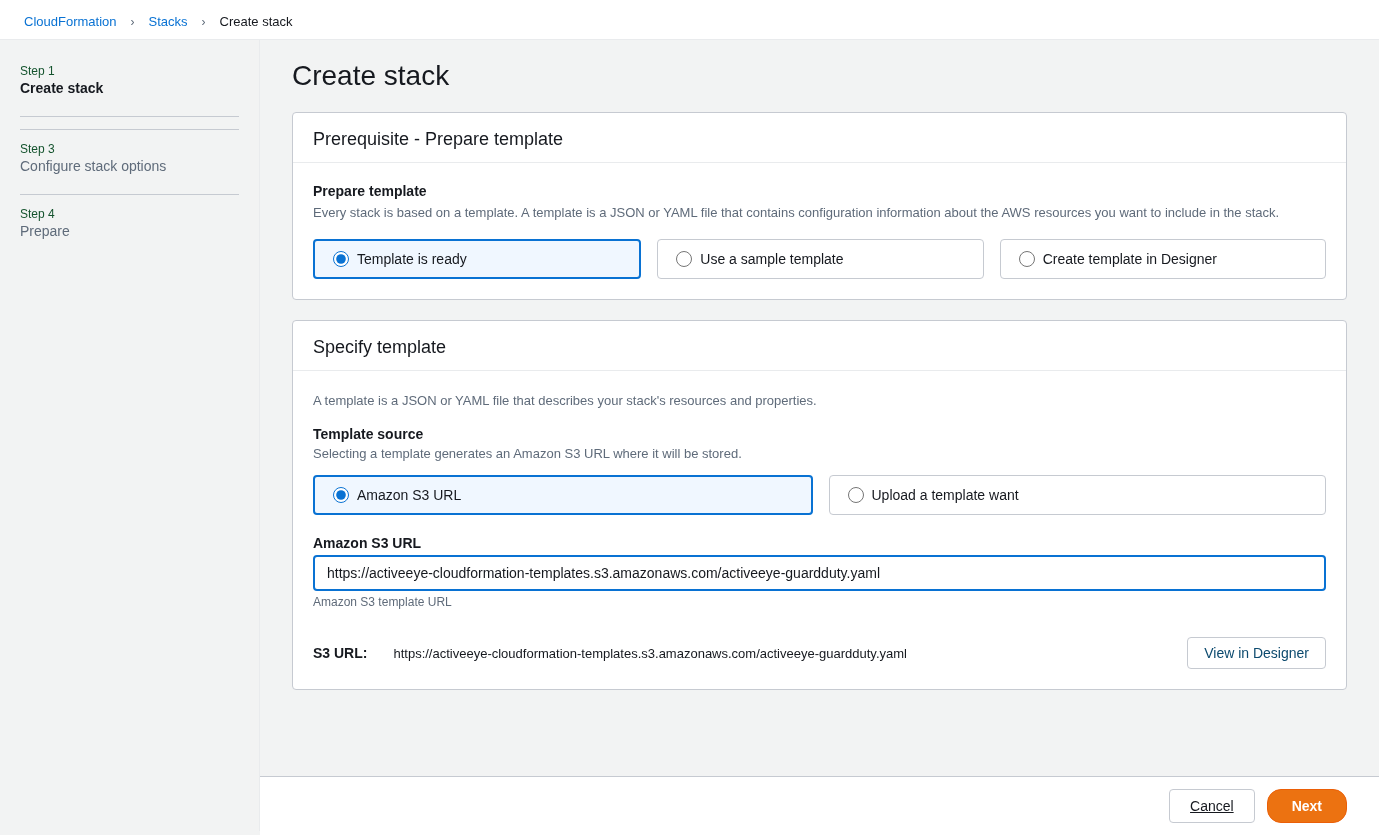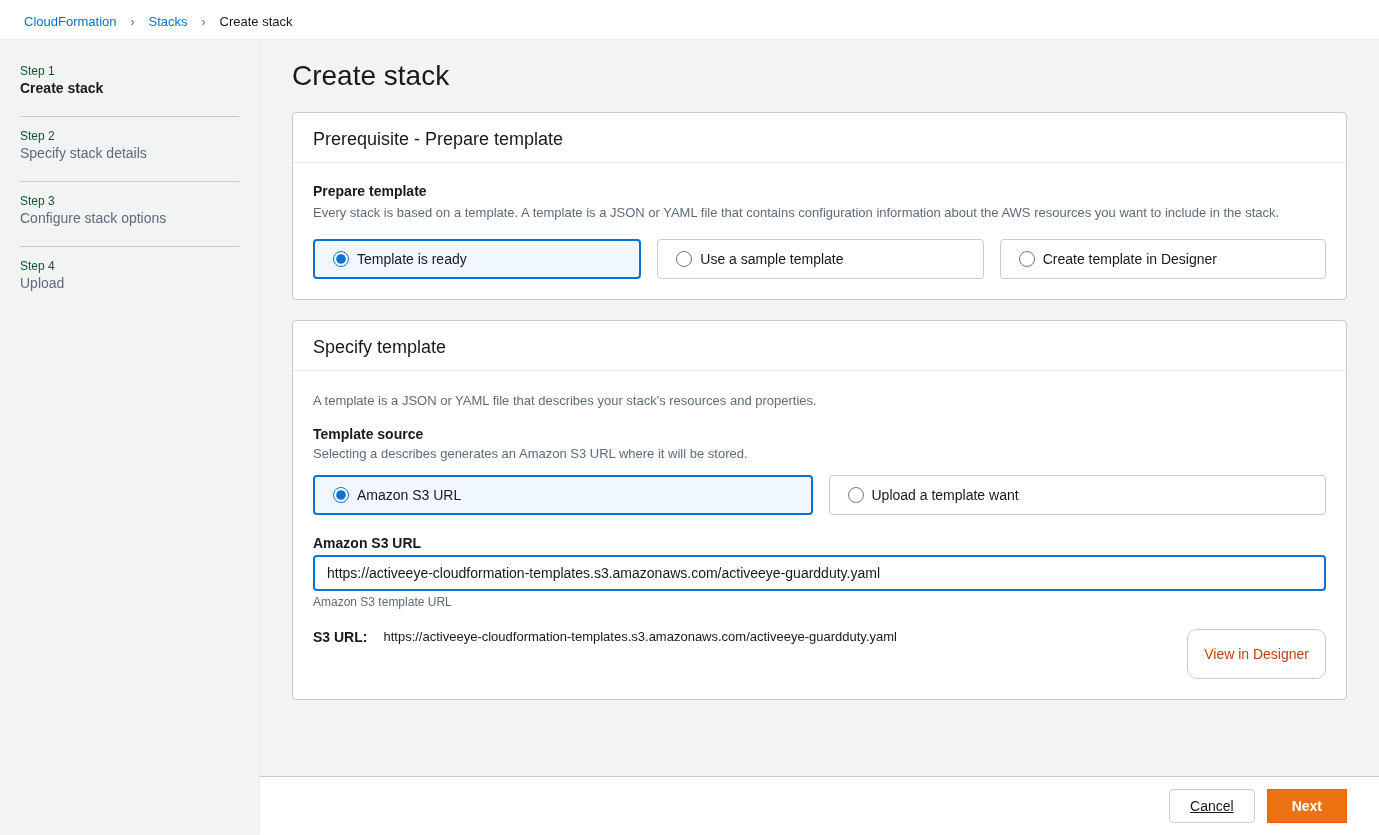--- a/index.html
+++ b/index.html
@@ -185,43 +185,44 @@
     }
     .field-hint {
       font-size: 12px;
       color: #5f6b7a;
       margin-top: 4px;
     }
 
     
     .s3-display-row {
       display: flex;
-      gap: 16px;
-      margin-top: 20px;
+      align-items: center;
+      gap: 26px;
+      margin-top: 28px;
       flex-wrap: wrap;
     }
     .s3-display-label {
       font-size: 14px;
       font-weight: 700;
       color: #16191f;
       white-space: nowrap;
     }
     .s3-display-value {
       font-size: 13px;
       color: #16191f;
       flex: 1;
       word-break: break-all;
     }
     .btn-secondary {
       border: 1px solid #c6cad1;
       background: #fff;
-      color: #c2410c;
-      padding: 16px 16px;
-      font-size: 14px;
-      border-radius: 10px;
+      color: #0c4a6e;
+      padding: 7px 16px;
+      font-size: 14px;
+      border-radius: 4px;
       cursor: pointer;
       white-space: nowrap;
       font-weight: 400;
     }
 
     
     .footer {
       position: fixed;
       bottom: 0;
       right: 0;
@@ -244,21 +245,21 @@
       cursor: pointer;
       text-decoration: underline;
     }
     .btn-primary {
       background: #ec7211;
       border: 1px solid #eb5f07;
       color: #fff;
       padding: 8px 24px;
       font-size: 14px;
       font-weight: 700;
-      border-radius: 0;
+      border-radius: 14px;
       cursor: pointer;
     }
   </style>
 </head>
 <body>
 
 <div class="breadcrumb">
   <a>CloudFormation</a>
   <span class="breadcrumb-sep">›</span>
   <a>Stacks</a>
@@ -267,33 +268,29 @@
 </div>
 
 <div class="main-layout">
 
   <aside class="sidebar">
     <div class="sidebar-step">
       <div class="sidebar-step-label">Step 1</div>
       <div class="sidebar-step-name active">Create stack</div>
     </div>
     <hr class="sidebar-divider">
-    <div class="sidebar-step">
-      <div class="sidebar-step-label">Step 2</div>
-      <div class="sidebar-step-name">Specify stack details</div>
-    </div>
     <hr class="sidebar-divider">
     <div class="sidebar-step">
       <div class="sidebar-step-label">Step 3</div>
       <div class="sidebar-step-name">Configure stack options</div>
     </div>
     <hr class="sidebar-divider">
     <div class="sidebar-step">
       <div class="sidebar-step-label">Step 4</div>
-      <div class="sidebar-step-name">Upload</div>
+      <div class="sidebar-step-name">Prepare</div>
     </div>
   </aside>
 
   <main class="content">
     <h1 class="page-title">Create stack</h1>
 
     <div class="card">
       <div class="card-header">
         <h2>Prerequisite - Prepare template</h2>
       </div>
@@ -319,21 +316,21 @@
 
     <div class="card">
       <div class="card-header">
         <h2>Specify template</h2>
       </div>
       <div class="card-body">
         <div class="section-desc">A template is a JSON or YAML file that describes your stack's resources and properties.</div>
 
         <div class="field-group">
           <div class="field-label">Template source</div>
-          <div class="field-desc">Selecting a describes generates an Amazon S3 URL where it will be stored.</div>
+          <div class="field-desc">Selecting a template generates an Amazon S3 URL where it will be stored.</div>
           <div class="radio-options">
             <div class="radio-option selected">
               <input type="radio" name="source" id="s3-url" checked="" style="">
               <label for="s3-url">Amazon S3 URL</label>
             </div>
             <div class="radio-option">
               <input type="radio" name="source" id="upload-file" style="">
               <label for="upload-file">Upload a template want</label>
             </div>
           </div>

